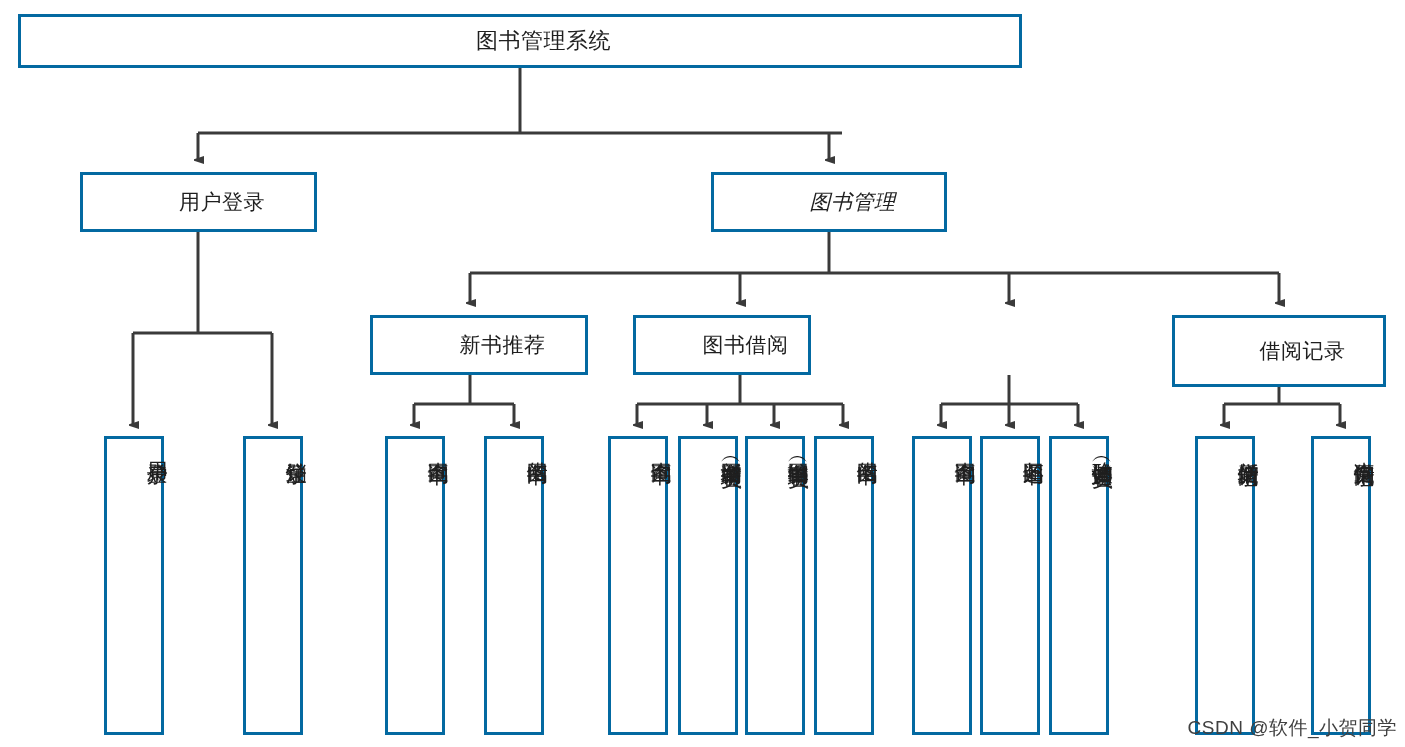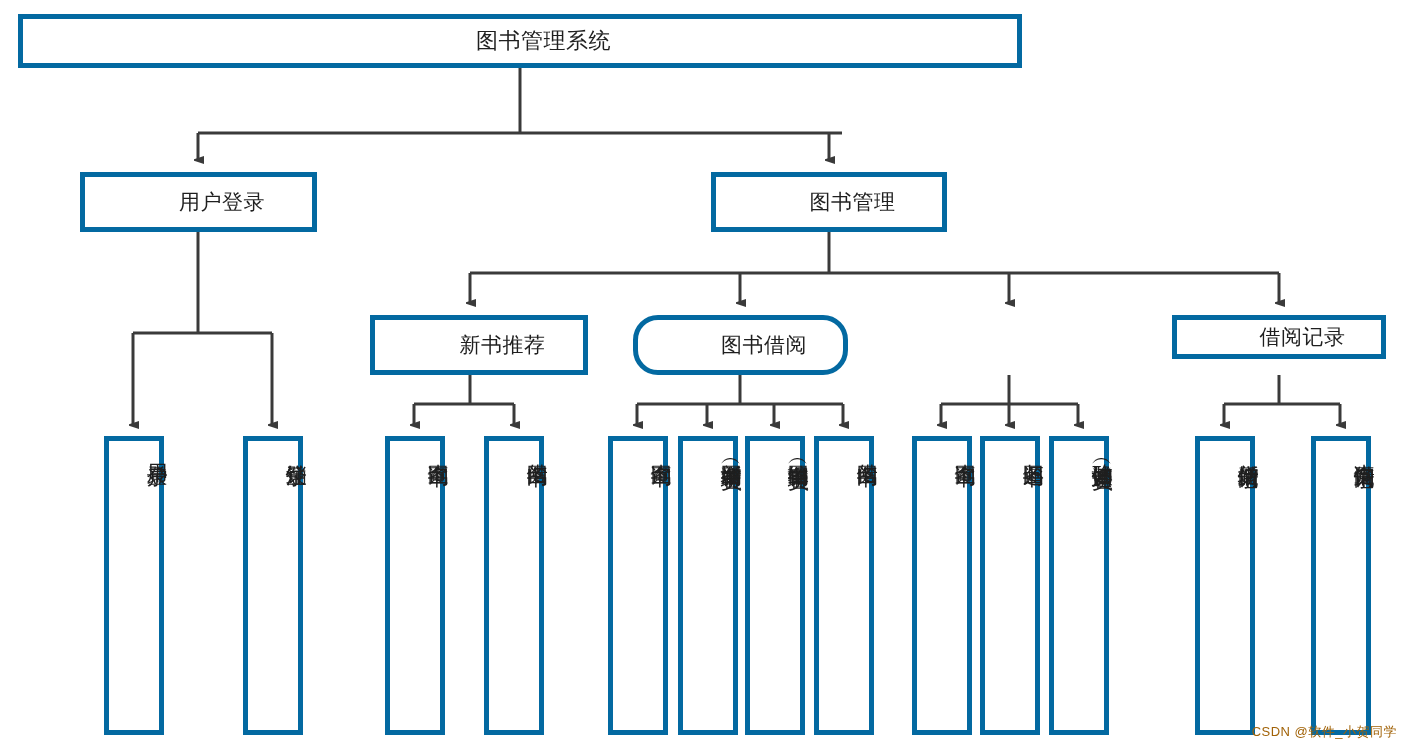--- a/index.html
+++ b/index.html
@@ -22,21 +22,21 @@
     left: 0;
     top: 0;
     width: 1405px;
     height: 747px;
     pointer-events: none;
   }
   .node {
     position: absolute;
     box-sizing: border-box;
     background: #ffffff;
-    border: 5px solid #0369a1;
+    border: 3px solid #0369a1;
     display: flex;
     align-items: center;
     justify-content: center;
     color: #1f1f1f;
     padding-left: 47px;
   }
   .node.horiz {
     font-size: 21px;
     line-height: 1.2;
     letter-spacing: 0.5px;
@@ -54,22 +54,22 @@
     white-space: nowrap;
     display: block;
   }
   .node.root {
     font-size: 22px;
   }
   .watermark {
     position: absolute;
     right: 8px;
     bottom: 6px;
-    font-size: 13px;
-    color: #a16207;
+    font-size: 19px;
+    color: #404040;
     letter-spacing: 0.5px;
     white-space: nowrap;
   }
 </style>
 </head>
 <body>
 
 <div id="canvas">
 
   <svg id="edges" viewBox="0 0 1405 747">
@@ -122,31 +122,31 @@
     </g>
   </svg>
 
   <div class="node horiz root" style="left:18px; top:14px; width:1004px; height:54px;">
     <span>图书管理系统</span>
   </div>
 
   <div class="node horiz" style="left:80px; top:172px; width:237px; height:60px;">
     <span>用户登录</span>
   </div>
-  <div class="node horiz" style="left:711px; top:172px; width:236px; height:60px;">
+  <div class="node horiz" style="left:711px; top:172px; width:236px; height:60px;font-style:italic;">
     <span>图书管理</span>
   </div>
 
   <div class="node horiz" style="left:370px; top:315px; width:218px; height:60px;">
     <span>新书推荐</span>
   </div>
-  <div class="node horiz" style="left:633px; top:315px; width:215px; height:60px;border-radius:25px;">
+  <div class="node horiz" style="left:633px; top:315px; width:178px; height:60px;">
     <span>图书借阅</span>
   </div>
-  <div class="node horiz" style="left:1172px; top:315px; width:214px; height:44px;">
+  <div class="node horiz" style="left:1172px; top:315px; width:214px; height:72px;">
     <span>借阅记录</span>
   </div>
 
   <div class="node vert" style="left:104px; top:436px; width:60px; height:299px;">
     <span class="vtext">用户登录</span>
   </div>
   <div class="node vert" style="left:243px; top:436px; width:60px; height:299px;">
     <span class="vtext">注销登录</span>
   </div>
 

